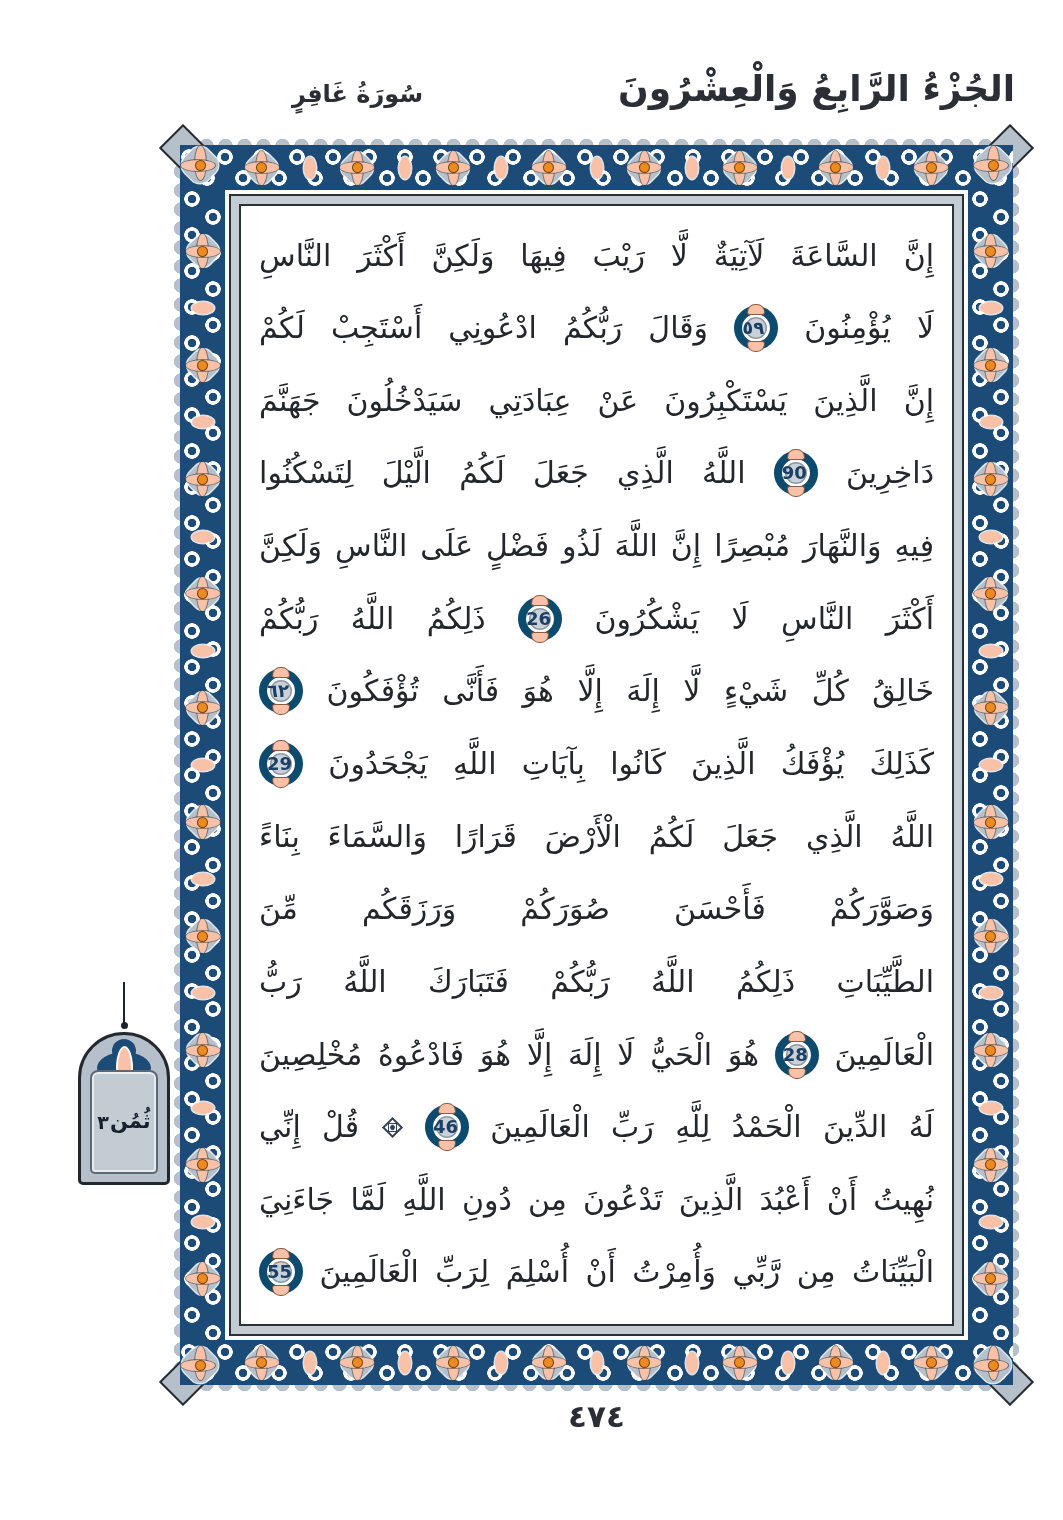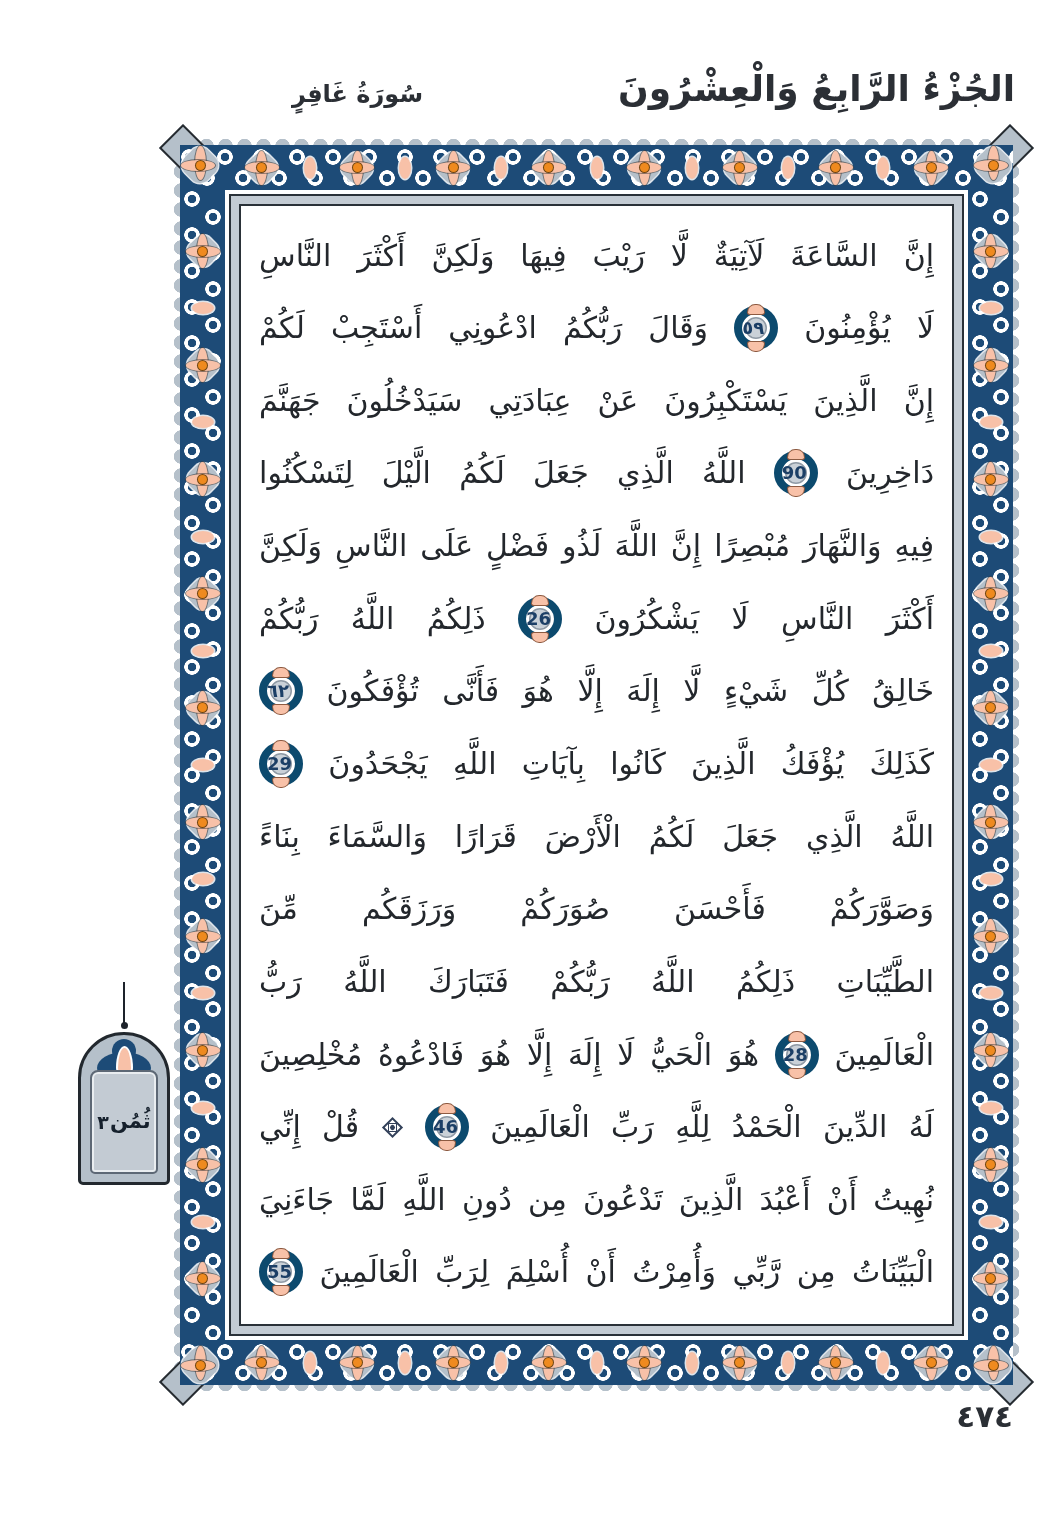--- a/index.html
+++ b/index.html
@@ -106,21 +106,21 @@
   .thumn .dome{position:absolute;inset:0;background:var(--silver);border:3px solid #22282e;border-radius:46px 46px 5px 5px;overflow:hidden;}
   .thumn .crest{position:absolute;top:4px;left:50%;transform:translateX(-50%);width:60px;height:54px;}
   .thumn .crest .lobe-top{position:absolute;left:50%;top:0;width:24px;height:24px;margin-left:-12px;background:var(--navy);border-radius:50%;}
   .thumn .crest .lobe-wide{position:absolute;top:13px;left:3px;right:3px;height:32px;background:var(--navy);border-radius:50%;}
   .thumn .crest .drop{position:absolute;left:50%;top:9px;width:13px;height:32px;margin-left:-6.5px;background:var(--salmon);border-radius:50% 50% 50% 50% / 62% 62% 38% 38%;box-shadow:0 0 0 2px #ffffff;}
   .thumn .panel{position:absolute;left:9px;right:9px;bottom:8px;height:104px;background:var(--panel-gray);border:2px solid #5d6875;border-radius:8px 8px 5px 5px;box-shadow:inset 0 0 0 2px #e9edf0;display:flex;flex-direction:row;align-items:center;justify-content:center;gap:1px;}
   .thumn .lbl{font-size:21px;font-weight:bold;color:#15202c;line-height:1.1;}
   .thumn .val{font-size:19px;font-weight:bold;color:#15202c;line-height:1;}
 
   
-  .page-number{position:absolute;left:180px;width:833px;top:1398px;font-size:31px;font-weight:bold;color:#2b2f35;}
+  .page-number{position:absolute;left:180px;width:833px;top:1398px;text-align:center;font-size:31px;font-weight:bold;color:#2b2f35;}
 </style>
 </head>
 <body>
 
 <div class="hdr hdr-juz">الجُزْءُ الرَّابِعُ وَالْعِشْرُونَ</div>
 <div class="hdr hdr-surah">سُورَةُ غَافِرٍ</div>
 
 <div class="frame">
   <div class="scallop scallop-top"></div>
   <div class="scallop scallop-bottom"></div>

